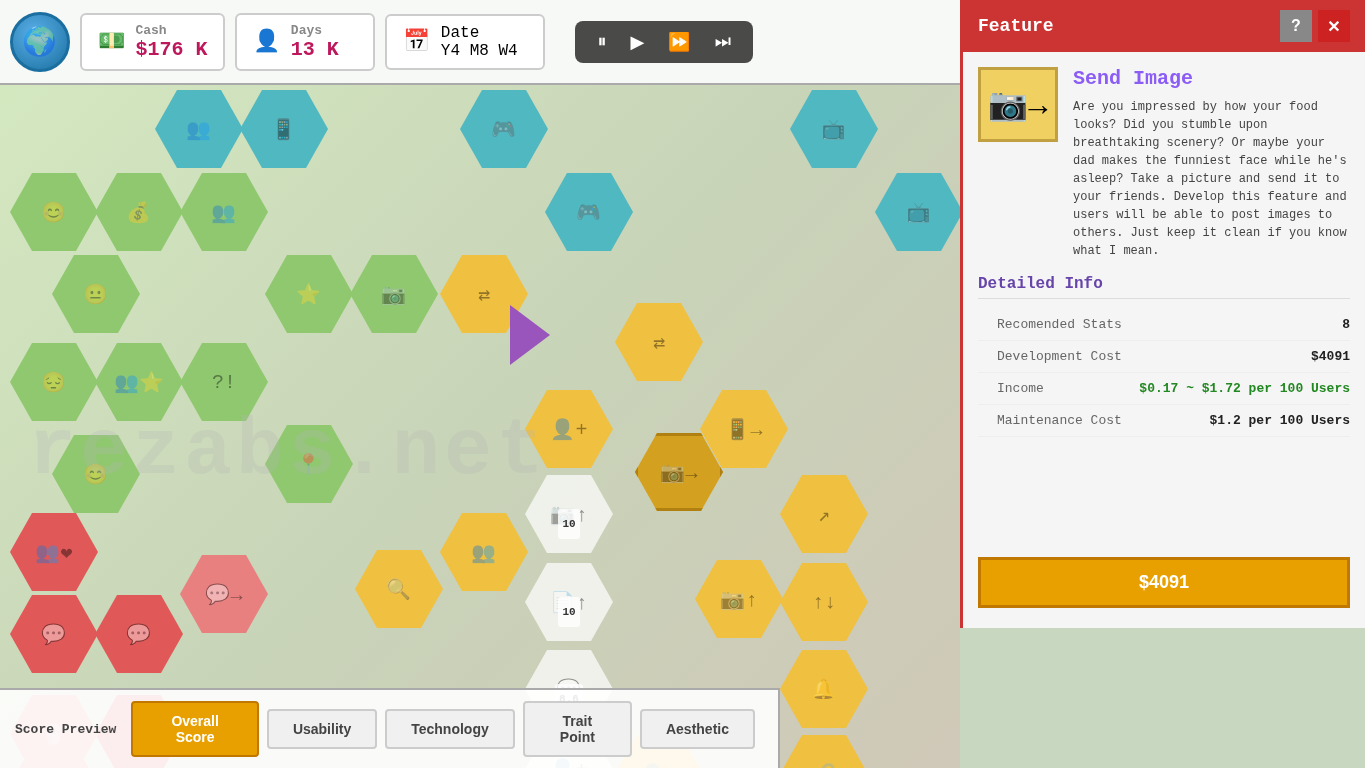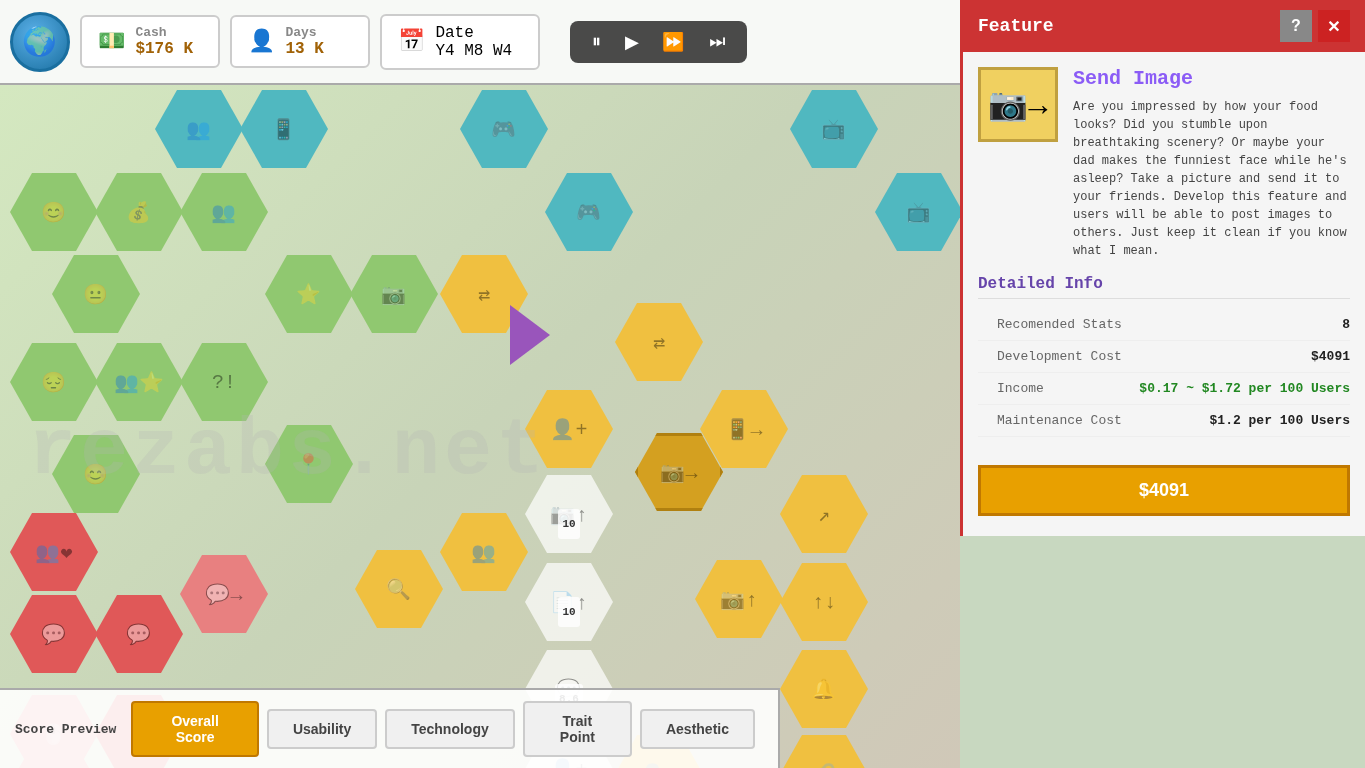--- a/index.html
+++ b/index.html
@@ -46,23 +46,23 @@
       align-items: center;
       gap: 10px;
       min-width: 140px;
     }
     .stat-box .label {
       font-size: 13px;
       color: #888;
       font-weight: bold;
     }
     .stat-box .value {
-      font-size: 16px;
-      font-weight: bold;
-      color: #a16207;
+      font-size: 20px;
+      font-weight: bold;
+      color: #be185d;
     }
     .cash-icon { color: #4caf50; font-size: 22px; }
     .user-icon { color: #888; font-size: 22px; }
     .date-icon { color: #888; font-size: 22px; }
 
     .date-box {
       background: #fff;
       border: 2px solid #ccc;
       border-radius: 6px;
       padding: 8px 16px;
@@ -193,21 +193,21 @@
       z-index: 1;
       letter-spacing: 4px;
       margin-top: 24px;
     }
 
     
     #feature-panel {
       position: absolute;
       top: 0; right: 0;
       width: 405px;
-      height: 536px;
+      height: 628px;
       background: #f5f5f5;
       border-left: 3px solid #cc3333;
       z-index: 20;
       display: flex;
       flex-direction: column;
     }
 
     .panel-header {
       background: #cc3333;
       color: white;

